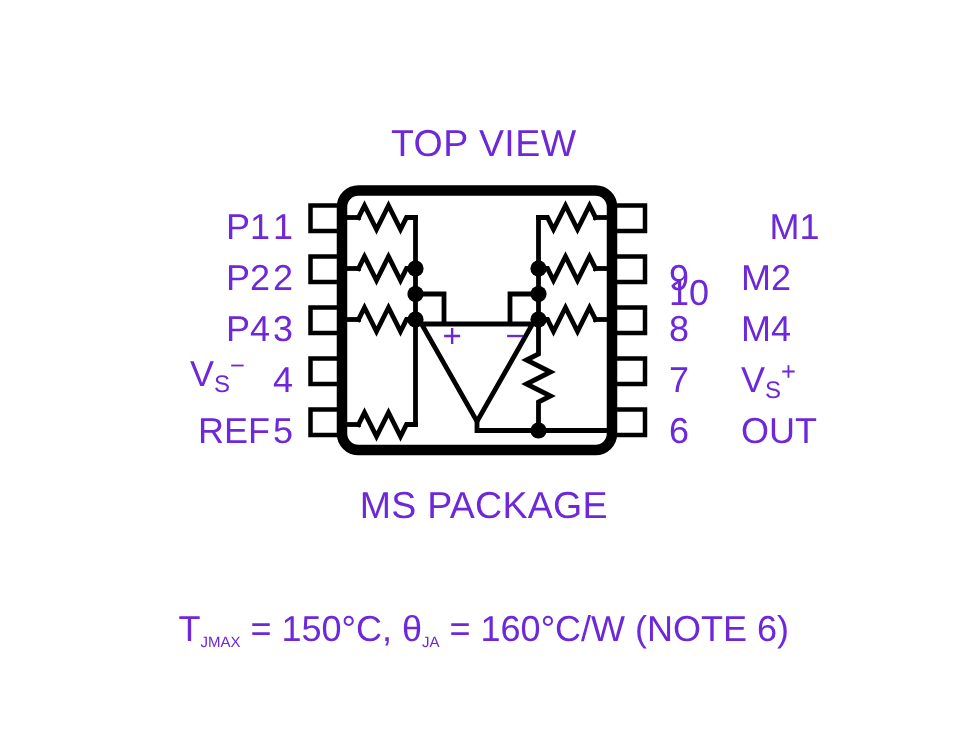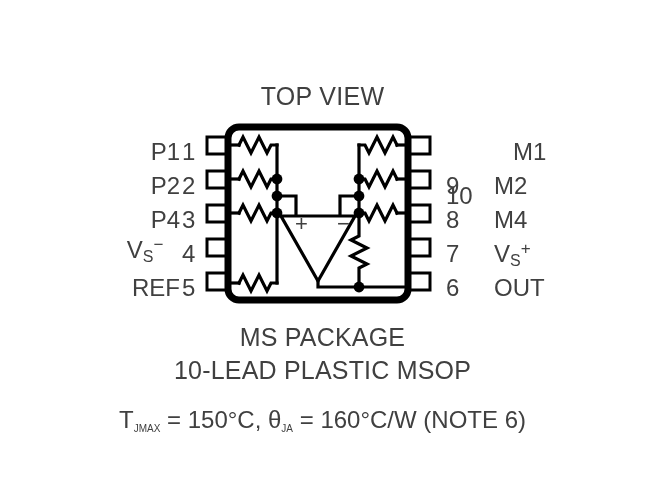--- a/index.html
+++ b/index.html
@@ -18,21 +18,21 @@
   #figure {
     position: absolute;
     left: 0;
     top: 0;
     width: 645px;
     height: 492px;
   }
   .txt {
     position: absolute;
     white-space: nowrap;
-    color: #404040;
+    color: #6d28d9;
     line-height: 1;
   }
   #top-view-title {
     left: 0;
     top: 84px;
     width: 645px;
     text-align: center;
     font-size: 25px;
     letter-spacing: 0.3px;
   }
@@ -206,19 +206,18 @@
       <circle cx="359" cy="196" r="5.4"></circle>
       <circle cx="359" cy="213" r="5.4"></circle>
       <circle cx="359" cy="287" r="5.4"></circle>
     </g>
   </svg>
 
   <div class="txt" style="left:295px; top:213px; font-size:22px;">+</div>
   <div class="txt" style="left:337px; top:213px; font-size:22px;">−</div>
 
   <div class="txt pkg-caption" id="pkg-name">MS PACKAGE</div>
-  <div class="txt pkg-caption" id="pkg-desc">10-LEAD PLASTIC MSOP</div>
 
   <div class="txt" id="thermal-spec">
     <span>T</span><span class="sub">JMAX</span><span> = 150°C, </span><span>θ</span><span class="sub">JA</span><span> = 160°C/W (NOTE 6)</span>
   </div>
 
 </div>
 
 </body></html>

